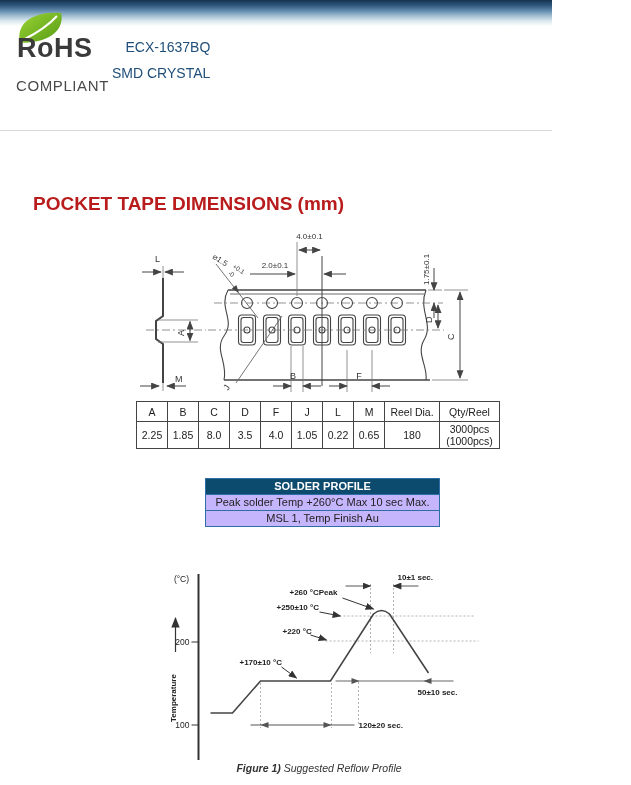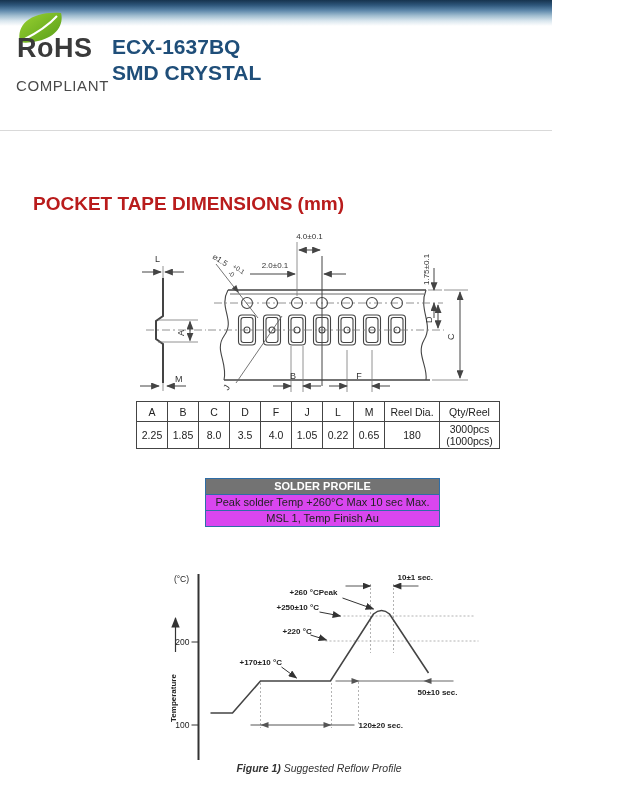--- a/index.html
+++ b/index.html
@@ -6,21 +6,21 @@
   .page{position:relative;width:552px;height:785px;background:#ffffff;overflow:hidden;
         font-family:"Liberation Sans",sans-serif;color:#333;}
   
   .header-gradient{position:absolute;left:0;top:0;width:631px;height:26px;
     background:linear-gradient(to bottom,#16334e 0%,#2e567b 20%,#5d87aa 40%,#9fbccf 60%,#d9e6ee 80%,#ffffff 100%);}
   .header-rule{position:absolute;left:0;top:130px;width:631px;height:1px;background:#d9d9d9;}
   .rohs{position:absolute;left:14px;top:6px;width:120px;}
   .rohs-leaf{position:absolute;left:2px;top:2px;width:62px;height:38px;}
   .rohs-word{position:absolute;left:3px;top:27px;font-size:27px;font-weight:bold;color:#3a3a3a;letter-spacing:0.5px;}
   .rohs-sub{position:absolute;left:2px;top:71px;font-size:15px;color:#4a4a4a;letter-spacing:0.6px;}
-  .doc-title{position:absolute;left:112px;top:34px;line-height:26px;font-size:21px;font-weight:bold;color:#1f4e79;}
+  .doc-title{position:absolute;left:112px;top:34px;line-height:26px;font-size:14px;font-weight:normal;color:#1f4e79;text-align:right;}
   .ecs-logo{position:absolute;left:556px;top:4px;width:65px;box-shadow:0 1px 3px rgba(0,0,0,0.3);}
   .ecs-blue{position:relative;width:65px;height:88px;background:#1868a9;
     background-image:repeating-linear-gradient(to bottom,rgba(255,255,255,0.22) 0 1px,rgba(255,255,255,0) 1px 7px);}
   .ecs-wave{position:absolute;left:0;top:2px;width:65px;height:62px;}
   .ecs-name{position:absolute;left:5px;bottom:1px;color:#fff;white-space:nowrap;}
   .ecs-name .big{font-size:19px;font-weight:bold;letter-spacing:0.5px;}
   .ecs-name .small{font-size:9px;font-weight:bold;margin-left:3px;}
   .ecs-intl{width:65px;background:#fff;text-align:center;font-size:6.5px;font-weight:bold;
     color:#1868a9;padding:2px 0 2px 0;letter-spacing:0.2px;border-bottom:2px solid #1868a9;}
   
@@ -33,23 +33,23 @@
   .toltxt{font-size:6.5px;}
   
   .dim-table{position:absolute;left:136px;top:401px;border-collapse:collapse;table-layout:fixed;}
   .dim-table th,.dim-table td{border:1px solid #444;text-align:center;vertical-align:middle;
     font-size:10.5px;font-weight:normal;color:#222;padding:0;}
   .dim-table th{height:19px;}
   .dim-table td{height:26px;}
   .qty-cell div{line-height:12px;}
   
   .solder{position:absolute;left:205px;top:478px;width:233px;border:1px solid #2e6da6;}
-  .solder-head{background:#737373;color:#fff;font-size:11px;font-weight:bold;text-align:center;
+  .solder-head{background:#0c4a6e;color:#fff;font-size:11px;font-weight:bold;text-align:center;
     padding:1px 0 2px 0;}
-  .solder-row{background:#d946ef;color:#222;font-size:11px;text-align:center;padding:1px 0 2px 0;
+  .solder-row{background:#c4b5fd;color:#222;font-size:11px;text-align:center;padding:1px 0 2px 0;
     border-top:1px solid #2e6da6;}
   
   .chart-svg{position:absolute;left:163px;top:568px;width:320px;height:200px;}
   .chart-lab{font-size:8px;font-weight:bold;fill:#222;}
   .chart-tick{font-size:8.5px;fill:#222;}
   .figure-caption{position:absolute;left:130px;top:762px;width:330px;text-align:center;
     font-size:10.5px;font-style:italic;color:#333;}
   .figure-caption .cap-label{font-weight:bold;margin-left:48px;}
 </style>
 </head>

